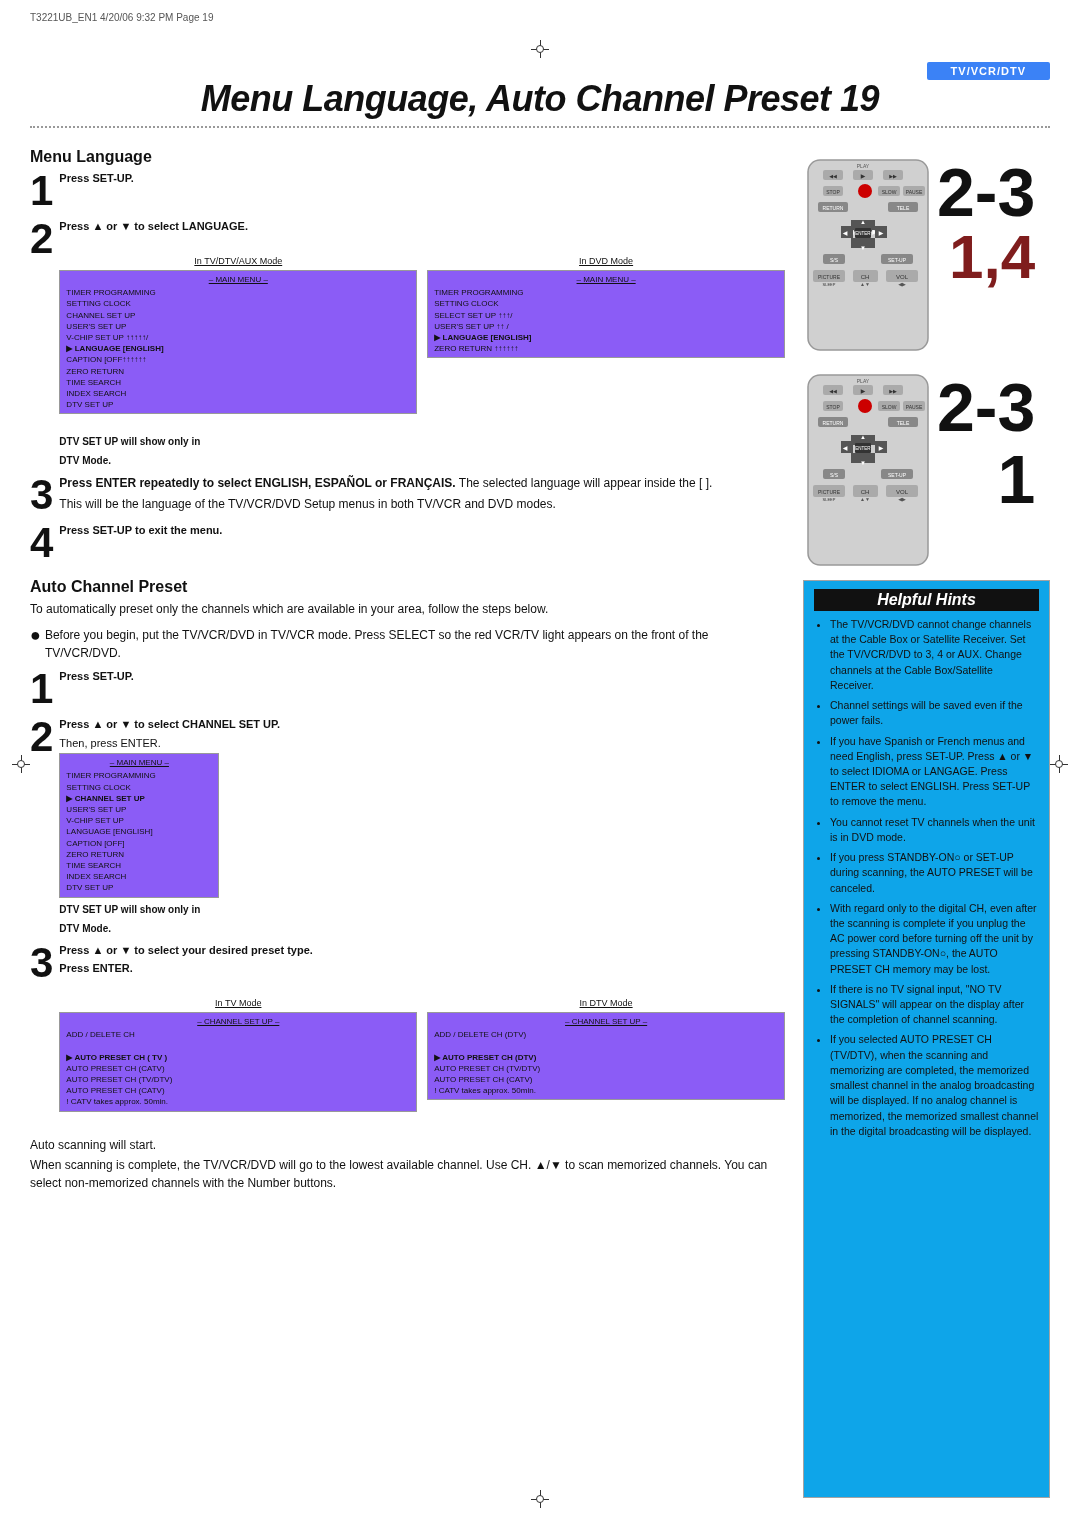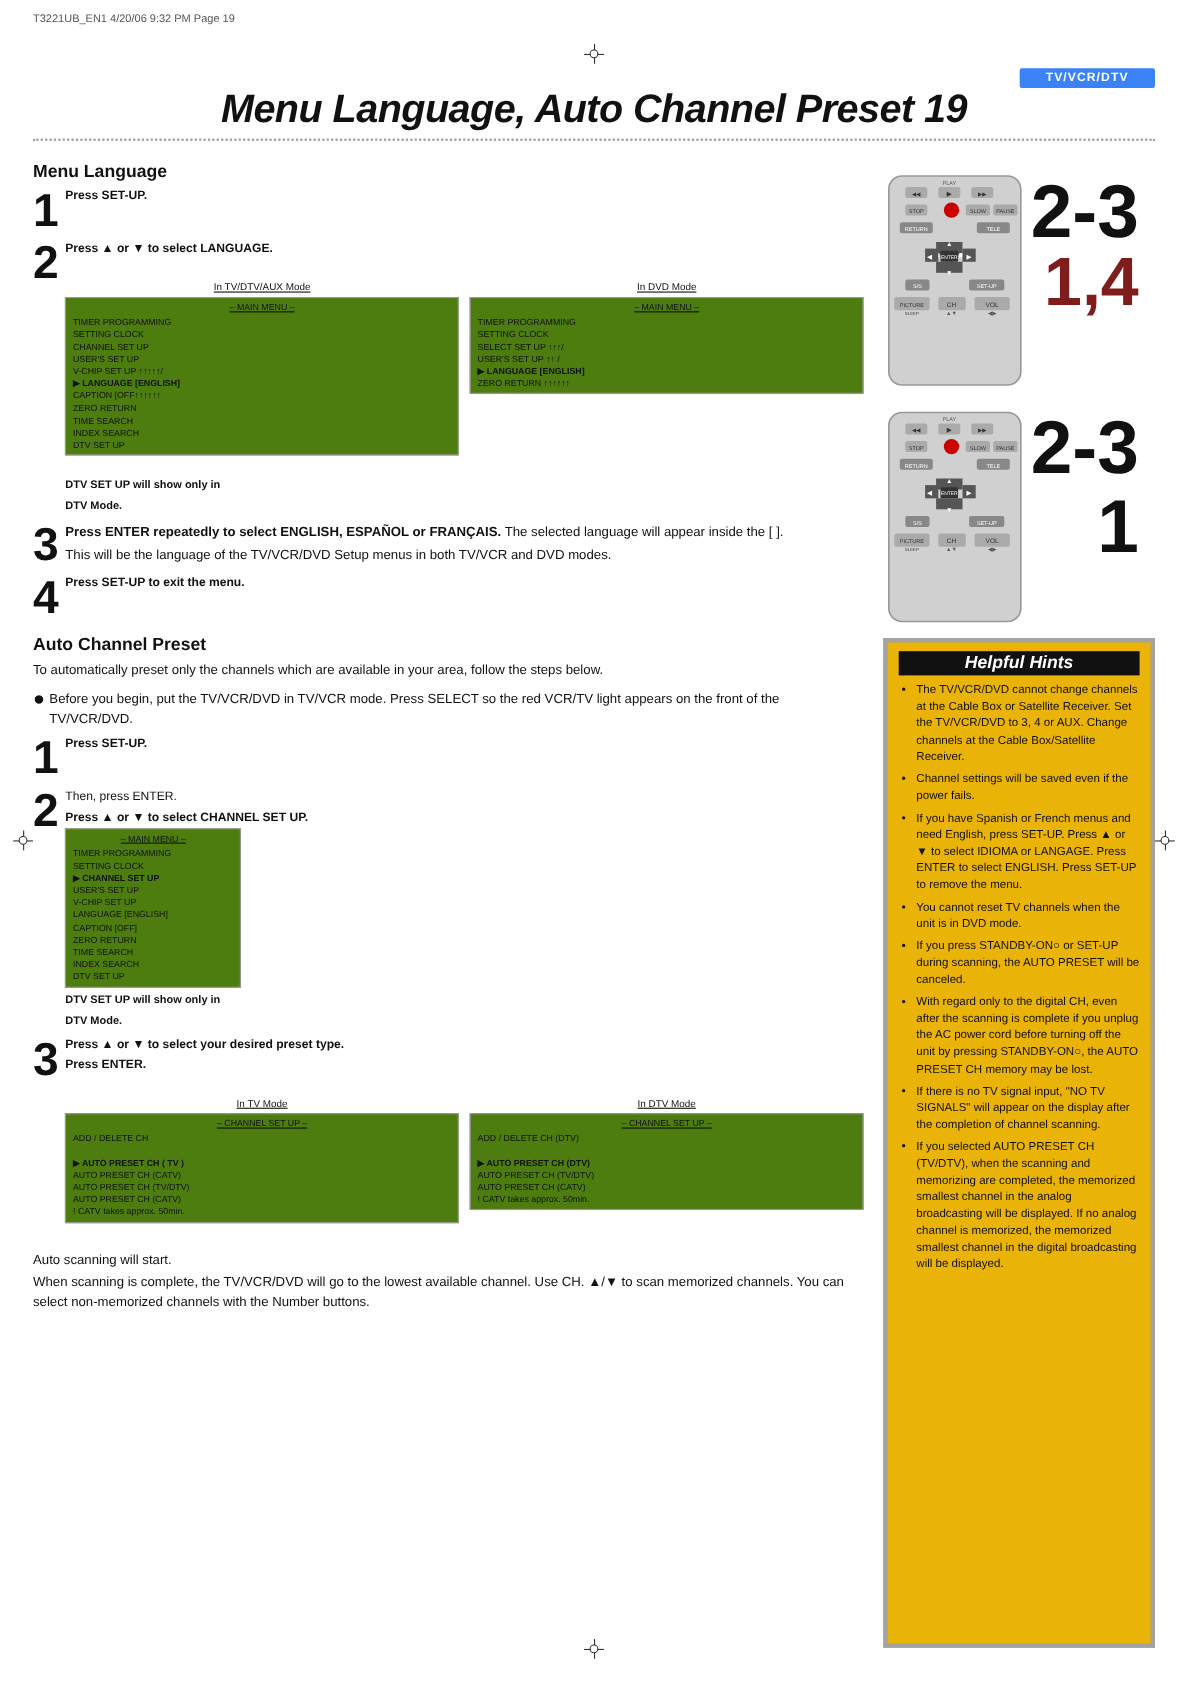--- a/index.html
+++ b/index.html
@@ -169,22 +169,22 @@
 
     
     .dtv-note {
       font-size: 10px;
       font-weight: bold;
       margin-top: 4px;
     }
 
     
     .hints-box {
-      background: #eab308;
-      border: 4px solid #a3a3a3;
+      background: #0ea5e9;
+      border: 1px solid #a3a3a3;
       padding: 8px 10px;
       flex: 1;
     }
     .hints-title {
       font-size: 16px;
       font-style: italic;
       font-weight: bold;
       background: #111;
       color: #fff;
       padding: 2px 8px;
@@ -211,21 +211,21 @@
       font-weight: bold;
       line-height: 1;
     }
 
     
     .menu-box {
       border: 1px solid #999;
       padding: 3px 6px;
       font-size: 8px;
       line-height: 1.4;
-      background: #4d7c0f;
+      background: #8b5cf6;
       display: inline-block;
       width: 100%;
     }
     .menu-box-title {
       text-align: center;
       text-decoration: underline;
       font-size: 8px;
       margin-bottom: 2px;
     }
 
@@ -344,22 +344,22 @@
         <div class="step-row">
           <div class="step-big">1</div>
           <div class="step-content">
             <div class="sub-step">Press SET-UP.</div>
           </div>
         </div>
 
         <div class="step-row">
           <div class="step-big">2</div>
           <div class="step-content">
+            <div class="sub-step"><b>Press ▲ or ▼ to select CHANNEL SET UP.</b></div>
             <div class="sub-step" style="font-weight:normal">Then, press ENTER.</div>
-            <div class="sub-step"><b>Press ▲ or ▼ to select CHANNEL SET UP.</b></div>
             <div class="menu-box" style="width:160px">
               <div class="menu-box-title">– MAIN MENU –</div>
               <div>TIMER PROGRAMMING</div>
               <div>SETTING CLOCK</div>
               <div style="font-weight:bold">▶ CHANNEL SET UP</div>
               <div>USER'S SET UP</div>
               <div>V-CHIP SET UP</div>
               <div>LANGUAGE  [ENGLISH]</div>
               <div>CAPTION [OFF]</div>
               <div>ZERO RETURN</div>

